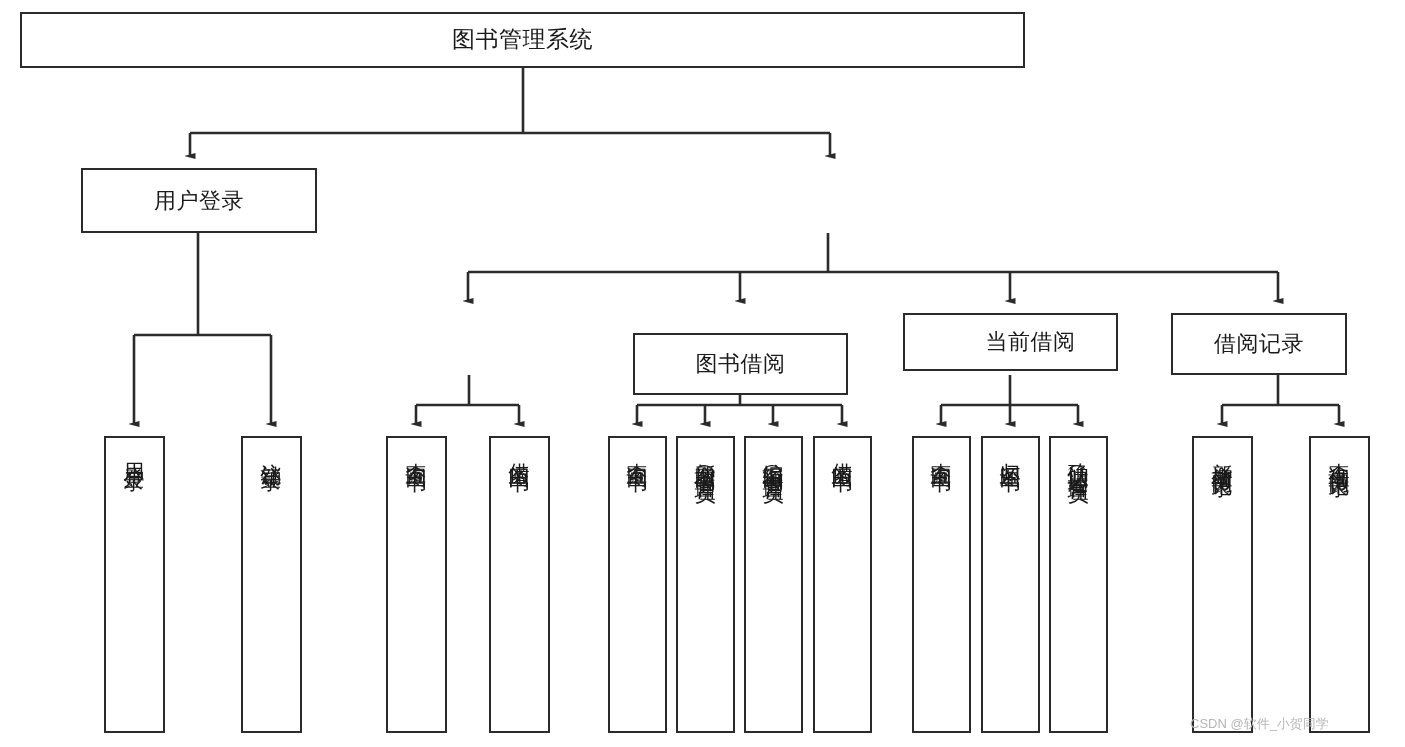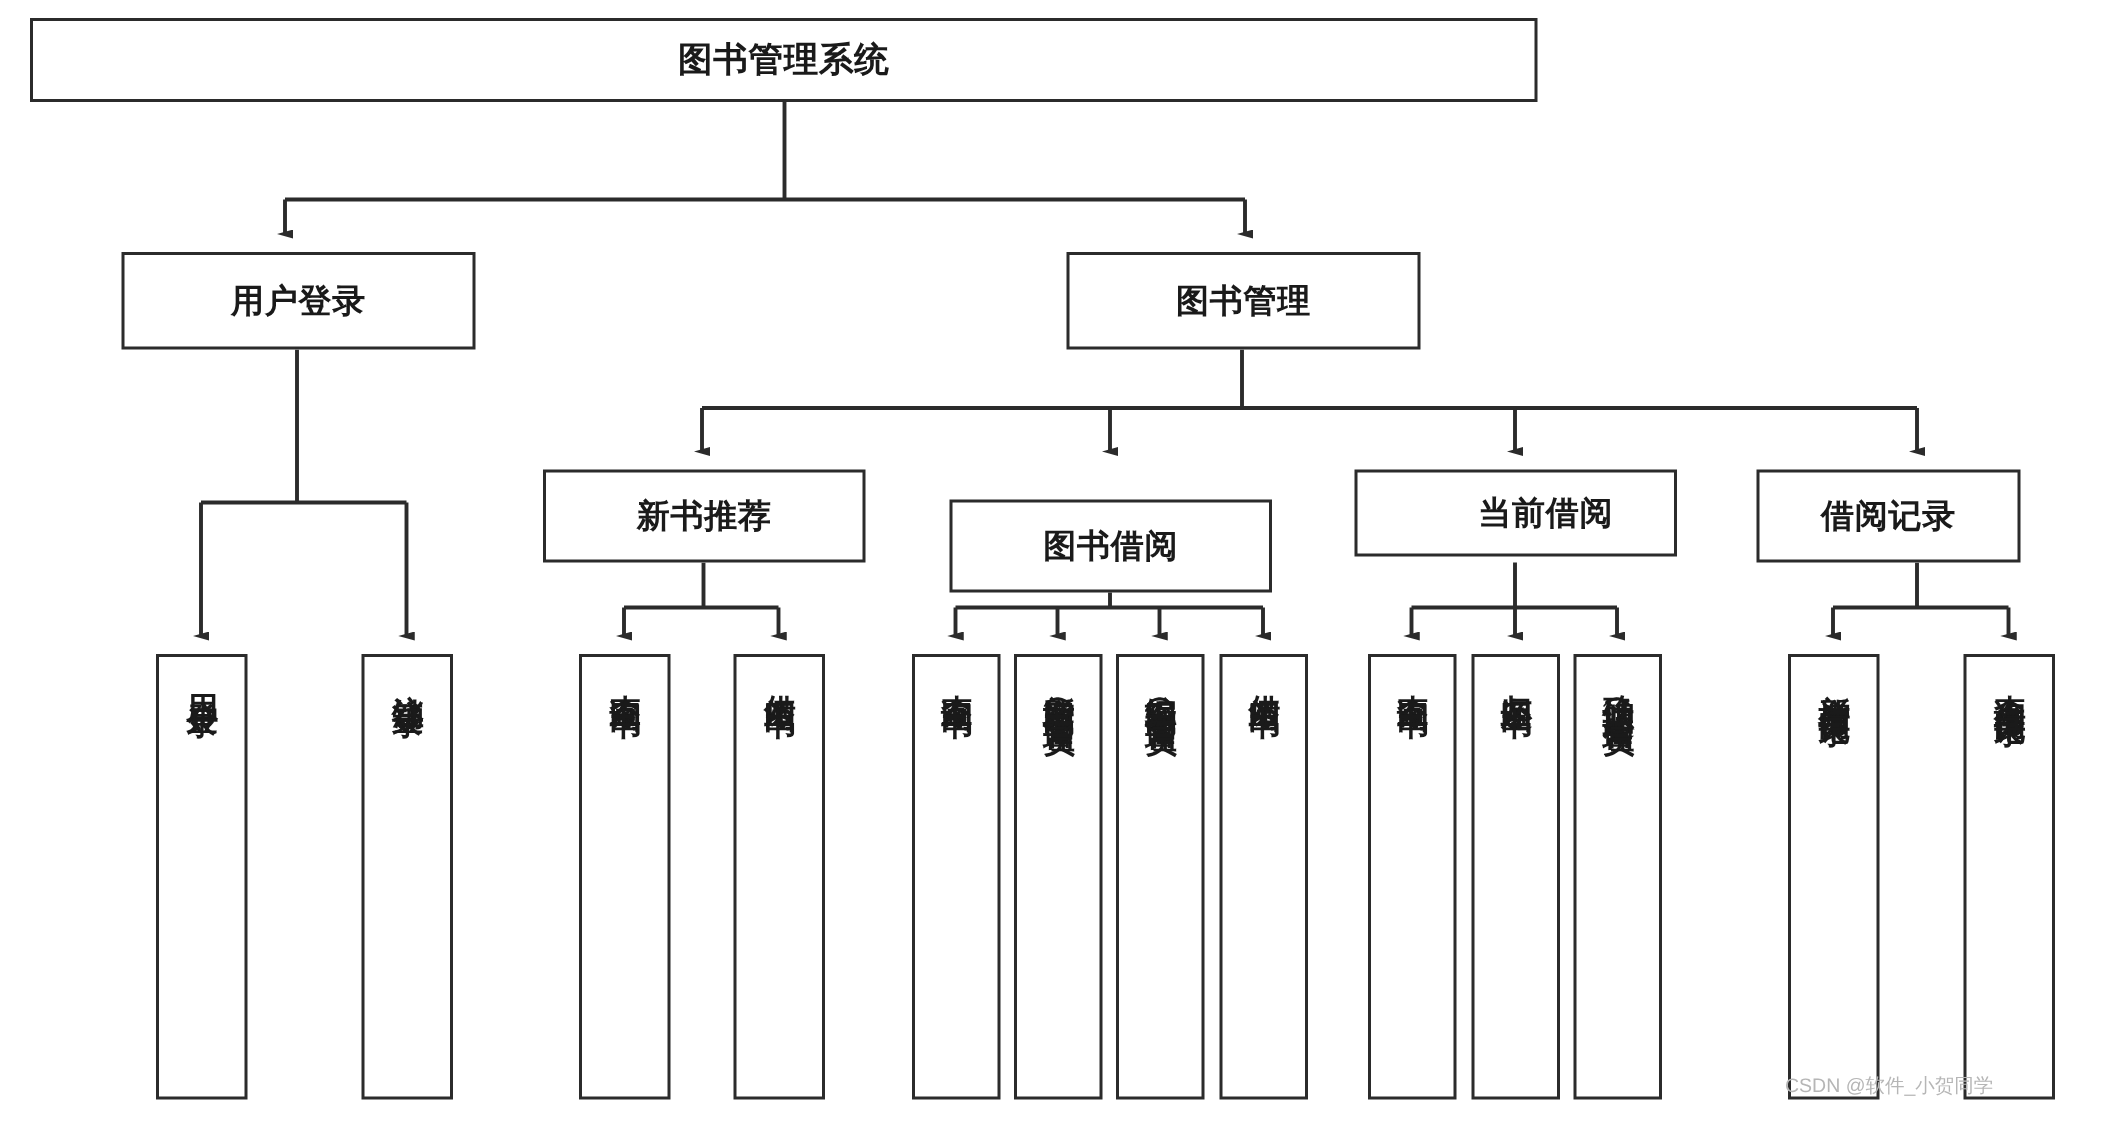--- a/index.html
+++ b/index.html
@@ -28,21 +28,20 @@
   }
   .node {
     position: absolute;
     box-sizing: border-box;
     border: 2px solid #2b2b2b;
     background: #ffffff;
     display: flex;
     align-items: center;
     justify-content: center;
     color: #1a1a1a;
-    font-weight: bold;
   }
   .node-label {
     display: block;
     text-align: center;
     line-height: 1.18;
     letter-spacing: 0.5px;
   }
   
   .node.horizontal .node-label {
     writing-mode: horizontal-tb;
@@ -132,27 +131,21 @@
     </g>
   </svg>
 
   <div class="node horizontal root" style="left:20px; top:12px; width:1005px; height:56px;">
     <span class="node-label">图书管理系统</span>
   </div>
 
   <div class="node horizontal level2" style="left:81px; top:168px; width:236px; height:65px;">
     <span class="node-label">用户登录</span>
   </div>
-  <div class="node horizontal level2" style="left:711px; top:168px; width:236px; height:65px;">
-    <span class="node-label">图书管理</span>
-  </div>
-
-  <div class="node horizontal level3" style="left:362px; top:313px; width:215px; height:62px;">
-    <span class="node-label">新书推荐</span>
-  </div>
+
   <div class="node horizontal level3" style="left:633px; top:313px; width:215px; height:62px;margin-top:20px;">
     <span class="node-label">图书借阅</span>
   </div>
   <div class="node horizontal level3" style="left:903px; top:313px; width:215px; height:58px;padding-left:40px;">
     <span class="node-label">当前借阅</span>
   </div>
   <div class="node horizontal level3" style="left:1171px; top:313px; width:176px; height:62px;">
     <span class="node-label">借阅记录</span>
   </div>
 

